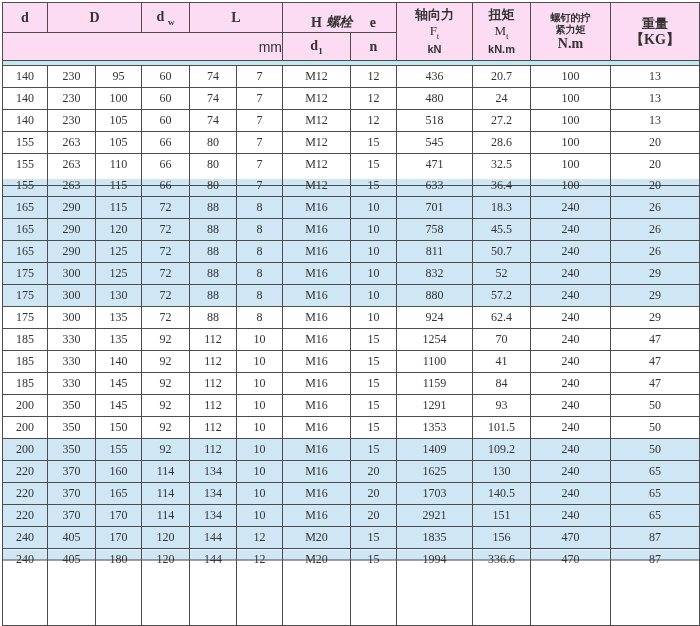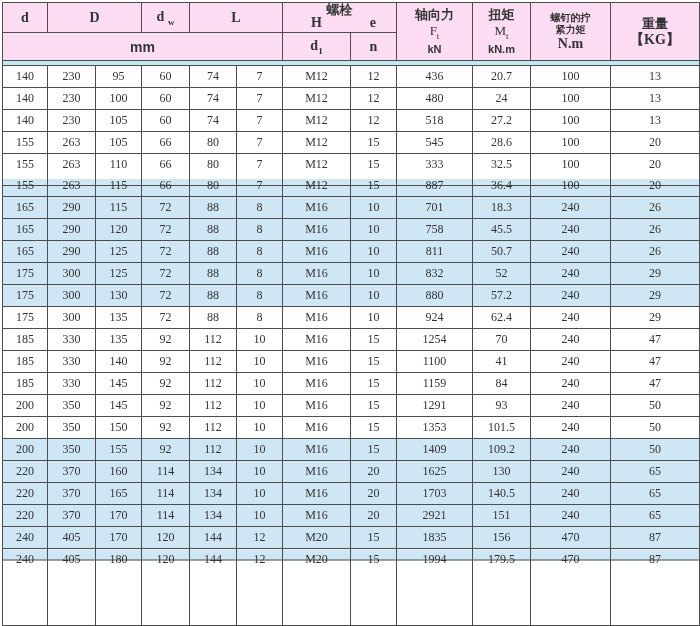--- a/index.html
+++ b/index.html
@@ -17,32 +17,32 @@
     border:1px solid #4d4d4d;text-align:center;vertical-align:middle;
     padding:0;overflow:hidden;
   }
   thead th{background:#fbdcf2;font-weight:bold;}
   tr.h1{height:30px;}
   tr.h2{height:28px;}
   tr.h1 th, tr.h2 th{font-size:14px;}
   sub{font-size:9px;}
   
   th.bolt-cell{position:relative;}
-  .bolt-label{position:absolute;top:0;left:0;right:0;text-align:center;font-size:13px;line-height:14px;}
+  .bolt-label{position:absolute;top:12px;left:0;right:0;text-align:center;font-size:13px;line-height:14px;font-style:italic;}
   .bolt-sub{position:absolute;bottom:1px;left:0;right:0;display:flex;}
   .bolt-H{width:59%;font-size:14px;}
   .bolt-e{width:41%;font-size:14px;}
   
   th.tallh{vertical-align:middle;}
   .cn{font-size:13px;line-height:16px;font-weight:bold;}
   .cn-small{font-size:10px;line-height:12px;font-weight:bold;}
   .sym{font-size:13px;line-height:15px;font-weight:normal;}
   .unit{font-size:11px;line-height:13px;font-weight:bold;font-family:"Liberation Sans",sans-serif;}
   .unit-bold{font-size:14px;line-height:15px;font-weight:bold;}
-  .mmcell{font-weight:bold;font-size:12px;font-family:"Liberation Sans",sans-serif;}
+  .mmcell{font-weight:normal;font-size:12px;font-family:"Liberation Sans",sans-serif;text-align:right;}
   
   tr.strip td{height:4px;background:#bfe9ef;padding:0;}
   
   tbody td{font-size:12px;height:21px;background:#fff;}
   tr.blue td{background:#cfe6f4;}
   
   tr.pre-cut td{border-bottom-style:hidden;}
   tr.cut-in td{
     background-image:
       linear-gradient(to bottom, rgba(0,0,0,0) 10px, #4d4d4d 10px, #4d4d4d 11px, rgba(0,0,0,0) 11px),
@@ -177,35 +177,35 @@
         </tr>
         <tr class="pre-cut">
           <td>155</td>
           <td>263</td>
           <td>110</td>
           <td>66</td>
           <td>80</td>
           <td>7</td>
           <td>M12</td>
           <td>15</td>
-          <td>333</td>
+          <td>471</td>
           <td>32.5</td>
           <td>100</td>
           <td>20</td>
         </tr>
         <tr class="blue cut-in">
           <td>155</td>
           <td>263</td>
           <td>115</td>
           <td>66</td>
           <td>80</td>
           <td>7</td>
           <td>M12</td>
           <td>15</td>
-          <td>887</td>
+          <td>633</td>
           <td>36.4</td>
           <td>100</td>
           <td>20</td>
         </tr>
         <tr class="blue">
           <td>165</td>
           <td>290</td>
           <td>115</td>
           <td>72</td>
           <td>88</td>
@@ -430,21 +430,21 @@
         <tr class="blue cut-out">
           <td>240</td>
           <td>405</td>
           <td>180</td>
           <td>120</td>
           <td>144</td>
           <td>12</td>
           <td>M20</td>
           <td>15</td>
           <td>1994</td>
-          <td>179.5</td>
+          <td>336.6</td>
           <td>470</td>
           <td>87</td>
         </tr>
         <tr class="filler">
           <td></td>
           <td></td>
           <td></td>
           <td></td>
           <td></td>
           <td></td>

